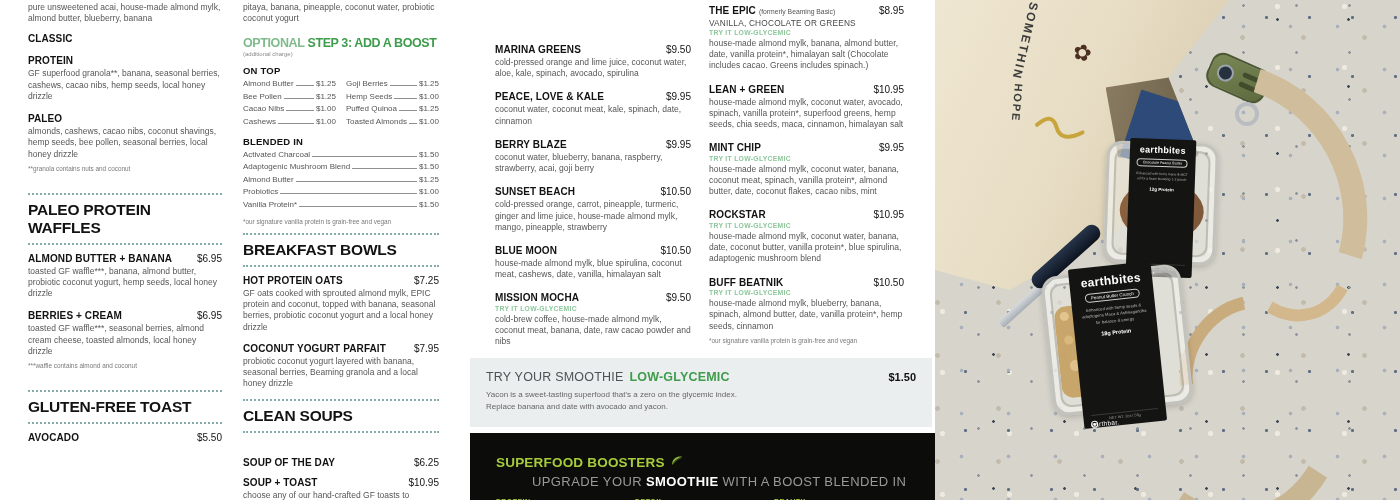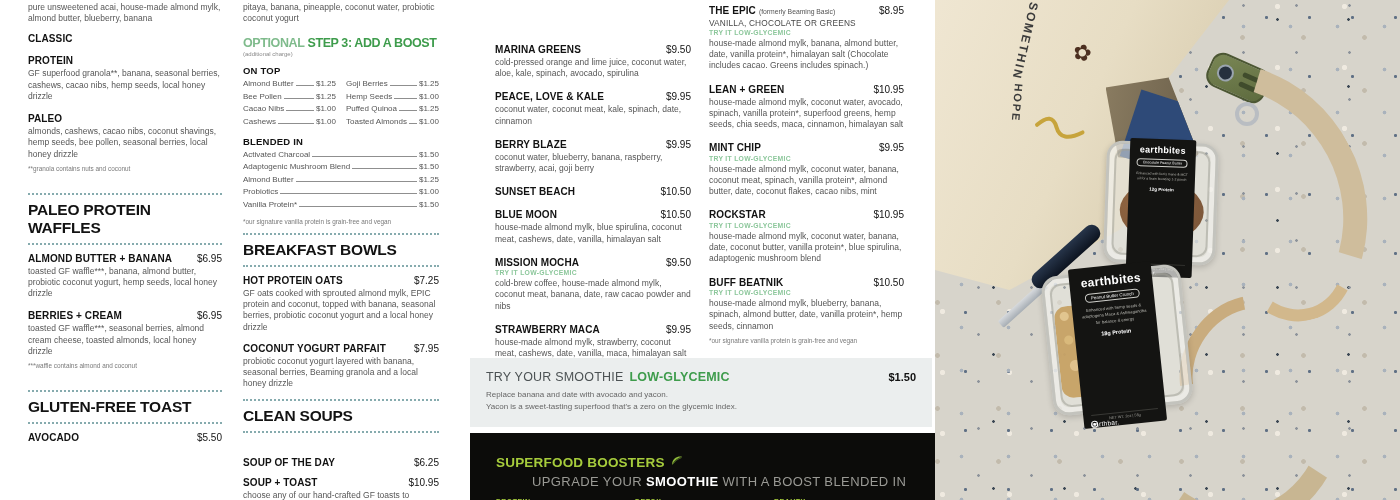--- a/index.html
+++ b/index.html
@@ -334,20 +334,21 @@
           <span class="mi-name">BERRY BLAZE</span>
           <span class="mi-price">$9.95</span>
         </div>
       <div class="mi-desc">coconut water, blueberry, banana, raspberry, strawberry, acai, goji berry</div>
     </div>
     <div class="mi">
       <div class="mi-head">
           <span class="mi-name">SUNSET BEACH</span>
           <span class="mi-price">$10.50</span>
         </div>
+      <div class="mi-desc">cold-pressed orange, carrot, pineapple, turmeric, ginger and lime juice, house-made almond mylk, mango, pineapple, strawberry</div>
     </div>
     <div class="mi">
       <div class="mi-head">
           <span class="mi-name">BLUE MOON</span>
           <span class="mi-price">$10.50</span>
         </div>
       <div class="mi-desc">house-made almond mylk, blue spirulina, coconut meat, cashews, date, vanilla, himalayan salt</div>
     </div>
     <div class="mi">
       <div class="mi-head">
@@ -413,22 +414,22 @@
     <div class="footnote">*our signature vanilla protein is grain-free and vegan</div>
   </div>
 
   <div class="lg-box">
     <div class="lg-title-row">
       <span class="lg-plain">TRY YOUR SMOOTHIE</span>
       <span class="lg-green">LOW-GLYCEMIC</span>
       <span class="lg-price">$1.50</span>
     </div>
     <div class="lg-desc">
+      <div>Yacon is a sweet-tasting superfood that's a zero on the glycemic index.</div>
       <div>Replace banana and date with avocado and yacon.</div>
-      <div>Yacon is a sweet-tasting superfood that's a zero on the glycemic index.</div>
     </div>
   </div>
 
   <div class="boost-box">
     <div class="bb-title-row">
       <span class="bb-title">SUPERFOOD BOOSTERS</span>
       <span style="display:inline-block;transform:rotate(10deg);">
         <svg width="13" height="13" viewBox="0 0 24 24">
             <path d="M21 3C11 3 4.5 9 4.5 17.5c0 1.8.5 3.5.5 3.5 4-11 10-14.5 16-18z" fill="#8db83a"></path>
             <path d="M5.5 20.5C9 13 14 8.5 20 5" stroke="#6f9a2c" stroke-width="1.1" fill="none"></path>

